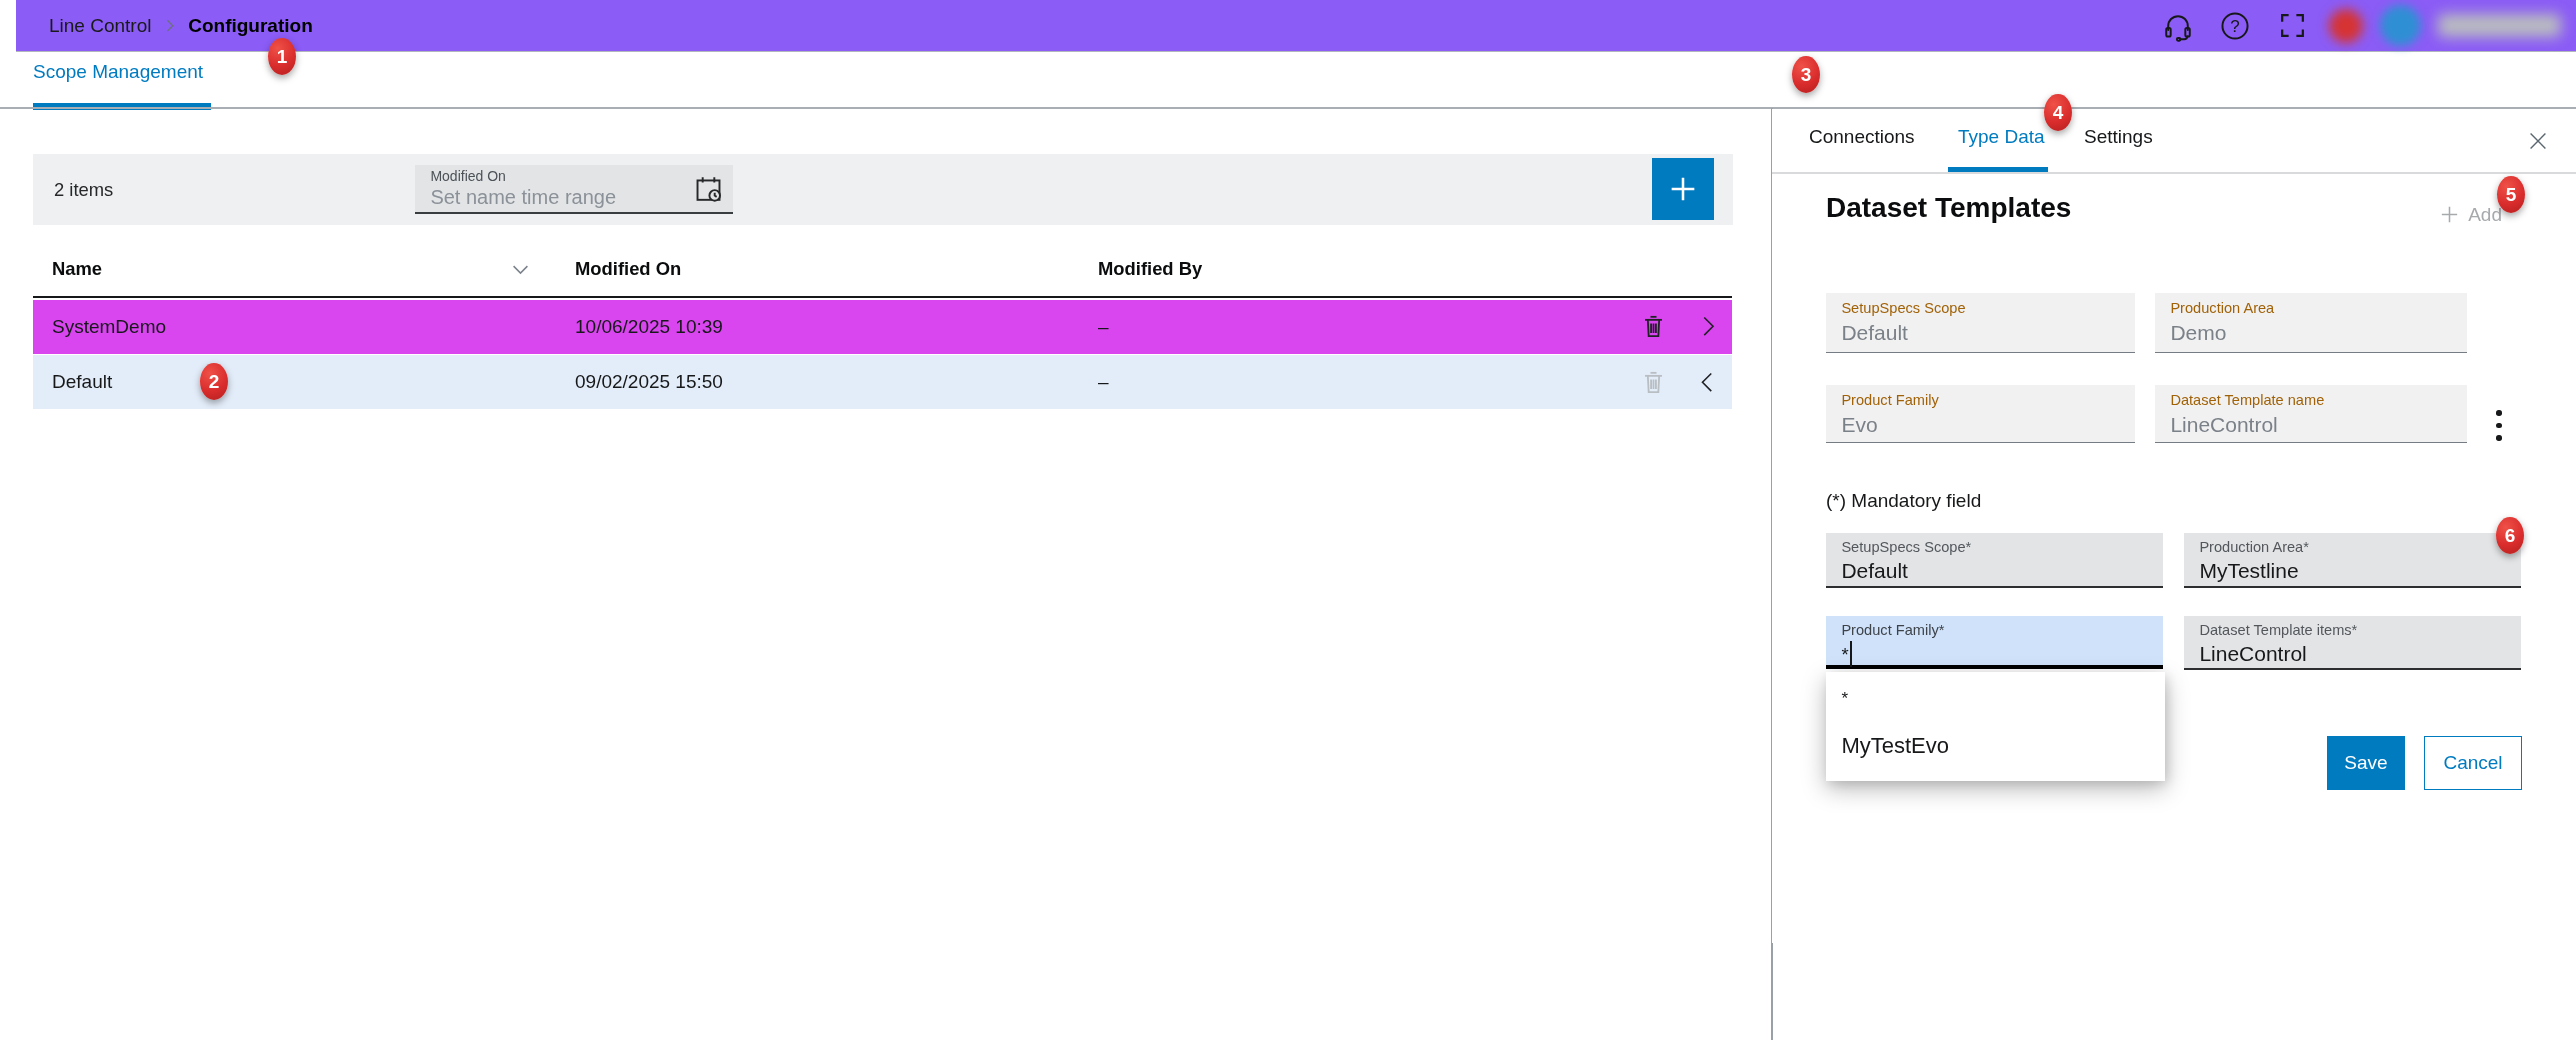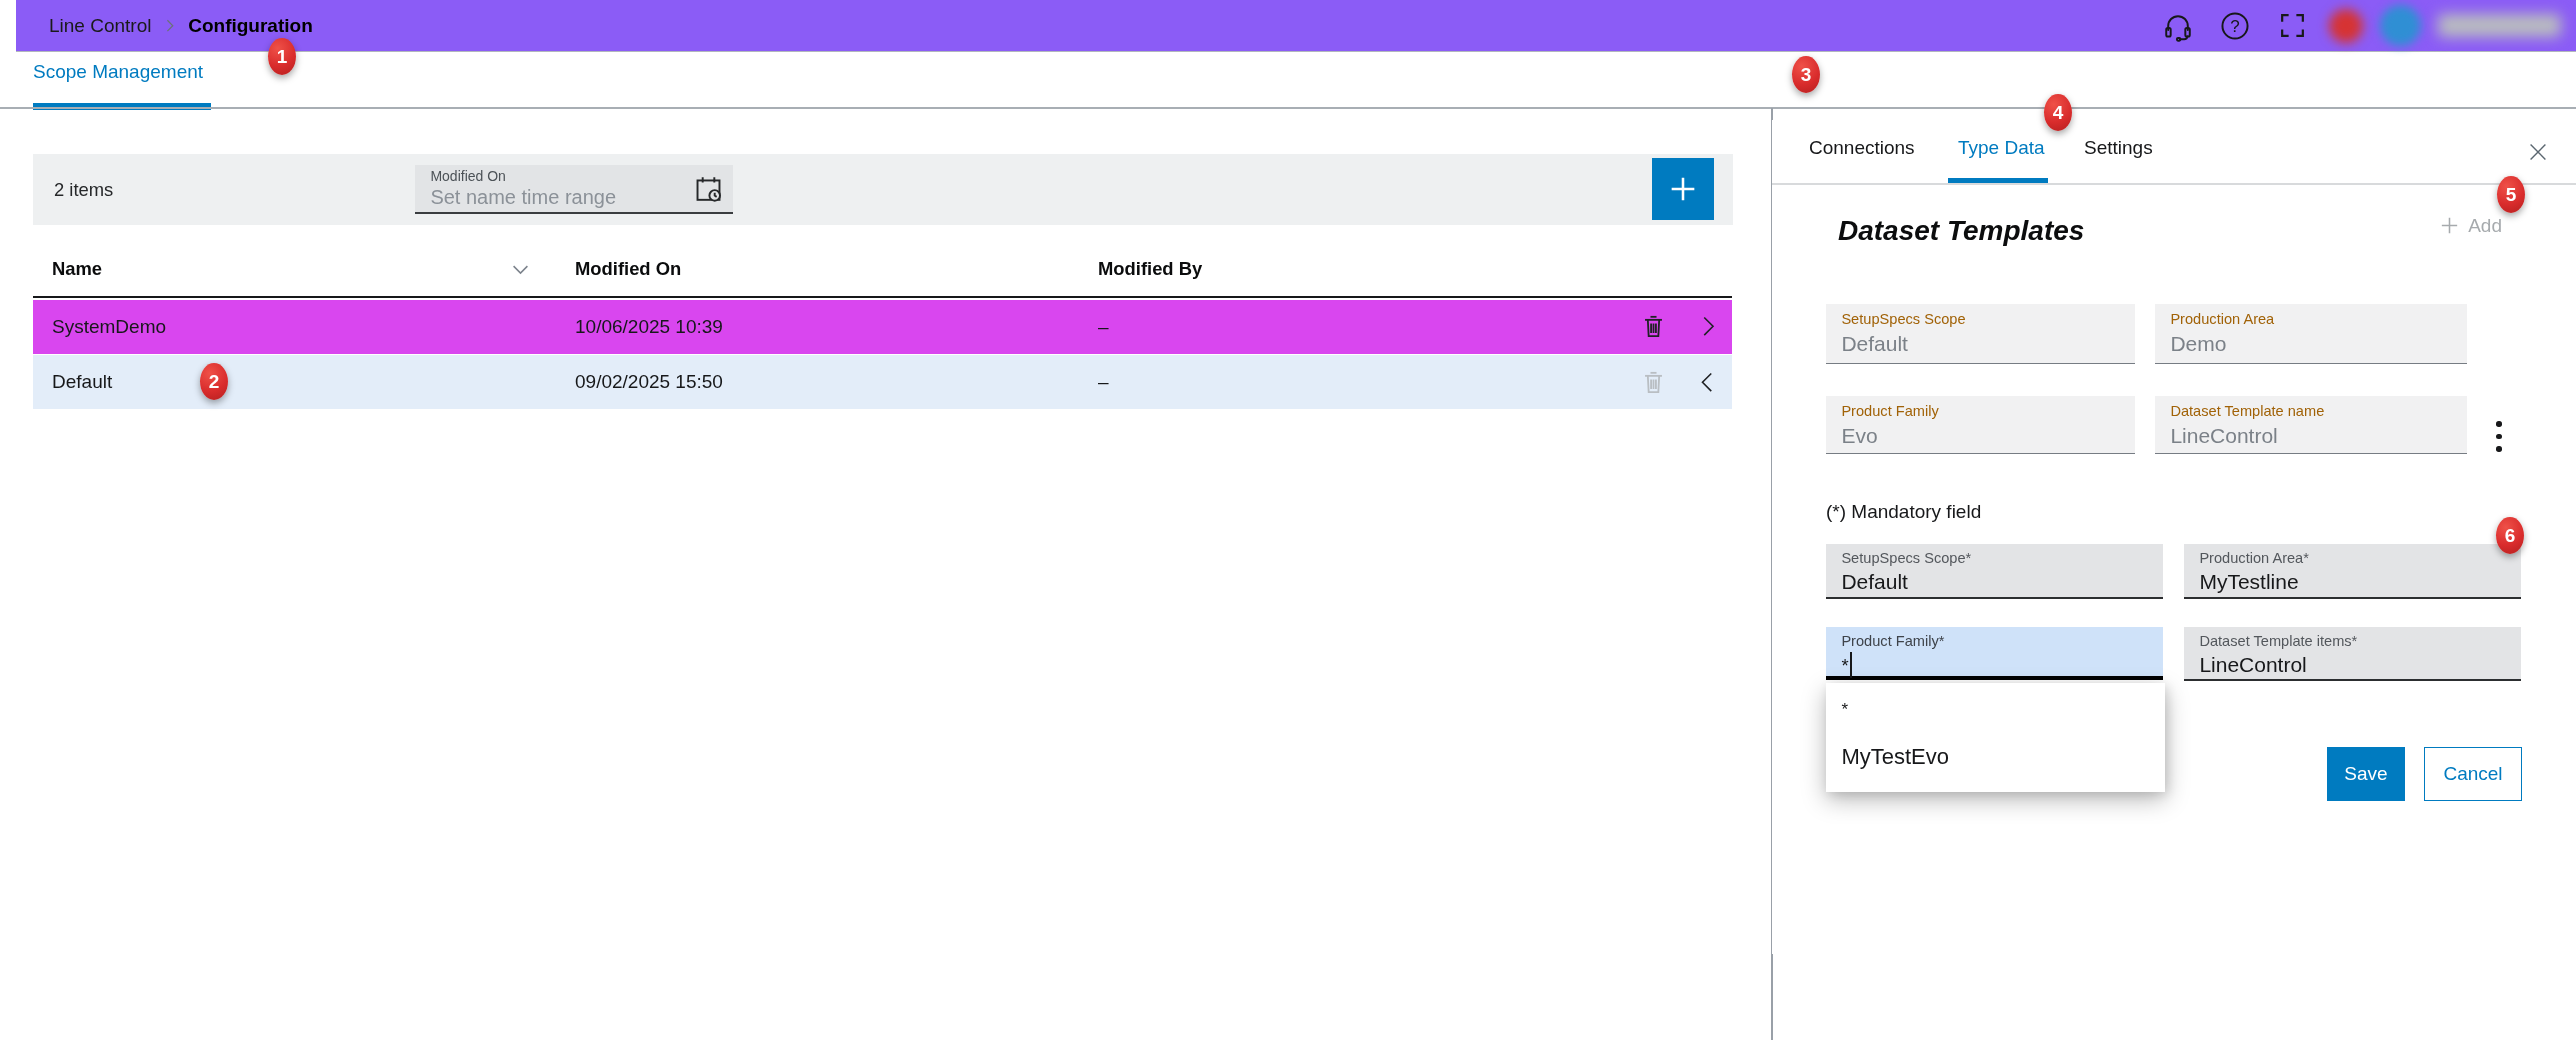--- a/index.html
+++ b/index.html
@@ -55,21 +55,21 @@
   .row-actions { position:absolute; right:14px; top:0; height:100%; display:flex; align-items:center; gap:29px; }
   .row-icon { display:flex; align-items:center; justify-content:center; cursor:pointer; color:#202225; }
   .row-icon.disabled { color:#b9bec3; cursor:default; }
 
   
   .v-divider { position:absolute; left:1771px; top:108px; width:1.5px; height:932px; background:#99a0a8; }
   .resize-handle { position:absolute; left:1772px; top:731px; width:25px; height:71px; background:#e2e4e7; display:flex; align-items:center; justify-content:center; gap:4.6px; cursor:col-resize; }
   .resize-handle i { display:block; width:3.1px; height:20px; background:#3c6e96; }
 
   
-  .panel { position:absolute; left:1772px; top:120px; width:804px; height:834px; background:#fff; }
+  .panel { position:absolute; left:1772px; top:109px; width:804px; height:834px; background:#fff; }
   .panel-tabline { position:absolute; left:0; top:63px; width:804px; height:1.5px; background:#d8dadc; }
   .panel-tab { position:absolute; top:17px; font-size:19px; color:#17181a; cursor:pointer; }
   .panel-tab.active { color:var(--accent,#007bc0); }
   .tab-conn { left:37px; } .tab-type { left:186px; } .tab-set { left:312px; }
   .panel-tab-underline { position:absolute; left:176px; top:58px; width:100px; height:5.4px; background:var(--accent,#007bc0); }
   .panel-close { position:absolute; left:748px; top:14px; width:35px; height:35px; display:flex; align-items:center; justify-content:center; color:#5b6770; cursor:pointer; }
   .panel-title { position:absolute; left:54px; top:83px; font-size:28px; font-weight:bold; color:#0c0d0e; }
   .panel-add { position:absolute; right:74px; top:94px; display:flex; align-items:center; gap:7.7px; color:#a6aaad; font-size:19px; cursor:default; }
 
   .ro-field { position:absolute; background:#f1f1f2; border-bottom:1.5px solid #767c83; }
@@ -249,21 +249,21 @@
     <span class="panel-tab tab-type active">Type Data</span>
     <span class="panel-tab tab-set">Settings</span>
     <div class="panel-tab-underline"></div>
     <div class="panel-tabline"></div>
     <span class="panel-close">
       <svg width="28" height="28" viewBox="0 0 34 34" fill="none" stroke="currentColor" stroke-width="1.7">
           <path d="M8 8l18 18M26 8L8 26"></path>
         </svg>
     </span>
 
-    <h1 class="panel-title" style="margin:12px;font-style:italic;">Dataset Templates</h1>
+    <h1 class="panel-title" style="margin:0;">Dataset Templates</h1>
     <div class="panel-add">
       <svg width="23" height="23" viewBox="0 0 24 24" fill="none" stroke="#a6aaad" stroke-width="1.6">
           <path d="M12 4v16M4 12h16"></path>
         </svg>
       <span>Add</span>
     </div>
 
     <div class="ro-field ro-1">
       <span class="f-label">SetupSpecs Scope</span>
       <span class="f-value">Default</span>

